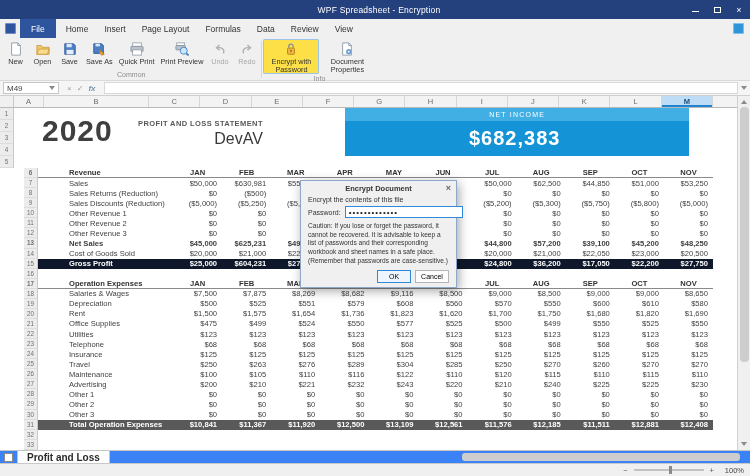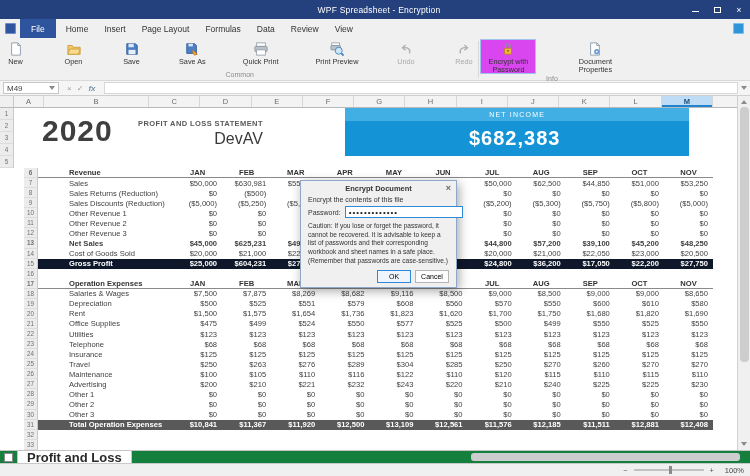--- a/index.html
+++ b/index.html
@@ -18,24 +18,24 @@
   
   .tabbar{height:19px;background:#f0f0f0;display:flex;align-items:stretch;font-size:8.5px;color:#333;flex:0 0 19px;}
   .app-icon{width:11px;height:11px;background:#2f549e;border-radius:2px;margin:4px 4px 4px 5px;box-shadow:inset 0 0 0 1px #6f8cc4;}
   .tab{display:flex;align-items:center;padding:0 8px;cursor:default;}
   .tab.file{background:#2f549e;color:#fff;padding:0 11px;margin-right:2px;}
   .ribbon-opts{margin-left:auto;margin-right:6px;align-self:center;width:11px;height:11px;background:#2e95d8;border-radius:2px;box-shadow:inset 0 0 0 1px #7fc0e8;}
 
   
   .ribbon{height:43px;flex:0 0 43px;background:#f0f0f0;border-bottom:1px solid #d9d9d9;display:flex;align-items:stretch;padding:1px 2px 0 2px;}
   .rgroup{display:flex;flex-direction:column;}
-  .rbuttons{display:flex;flex:1;align-items:stretch;gap:31px;}
+  .rbuttons{display:flex;flex:1;align-items:stretch;}
   .rbtn{display:flex;flex-direction:column;align-items:center;padding:2px 3px 0 3px;min-width:27px;max-width:56px;text-align:center;font-size:7.3px;line-height:1.12;color:#333;border-radius:2px;}
   .rbtn .ricon{height:16px;display:flex;align-items:center;justify-content:center;margin-bottom:1px;}
-  .rbtn.active{background:#d946ef;box-shadow:inset 0 0 0 1px #9cc3ea;}
+  .rbtn.active{background:#fde047;box-shadow:inset 0 0 0 1px #9cc3ea;}
   .rbtn.disabled{color:#a9a9a9;}
   .rgroup-label{font-size:7px;color:#8c8c8c;text-align:center;padding:1px 0 2px 0;}
   .rsep{width:1px;background:#d8d8d8;margin:2px 1px;}
 
   
   .formulabar{height:15px;flex:0 0 15px;background:#f5f5f5;border-bottom:1px solid #cfcfcf;display:flex;align-items:center;padding:1px 3px;gap:3px;font-size:8px;color:#444;}
   .namebox{width:56px;height:12px;background:#fff;border:1px solid #c6c6c6;display:flex;align-items:center;padding:0 3px;}
   .caret-down{width:0;height:0;border-left:3px solid transparent;border-right:3px solid transparent;border-top:4px solid #8a8a8a;margin-left:auto;}
   .fbtns{display:flex;align-items:center;gap:5px;color:#9aa0a6;padding:0 5px;font-size:8px;}
   .fbtns .fx{font-style:italic;font-weight:bold;color:#7d94a8;}
@@ -77,21 +77,21 @@
   .t-gross .lbl,.t-gross .val{background:#0f172a;color:#fff;font-weight:bold;}
   .t-total .lbl,.t-total .val{background:#595959;color:#fff;font-weight:bold;}
 
   .vscroll{width:13px;flex:0 0 13px;background:#f0f0f0;border-left:1px solid #d0d0d0;display:flex;flex-direction:column;align-items:center;padding:2px 0;}
   .tri-up{width:0;height:0;border-left:3px solid transparent;border-right:3px solid transparent;border-bottom:4px solid #8a8a8a;margin:2px 0 3px 0;}
   .tri-dn{width:0;height:0;border-left:3px solid transparent;border-right:3px solid transparent;border-top:4px solid #8a8a8a;margin:3px 0 2px 0;}
   .vthumb{width:9px;height:255px;background:#cdcdcd;border-radius:4px;}
   .vspacer{flex:1;}
 
   
-  .sheettabs{height:13px;flex:0 0 13px;background:#15803d;border-top:1px solid #c4c4c4;display:flex;align-items:stretch;font-size:13px;}
+  .sheettabs{height:13px;flex:0 0 13px;background:#3b82f6;border-top:1px solid #c4c4c4;display:flex;align-items:stretch;font-size:10px;}
   .sheet-list-icon{width:9px;height:9px;align-self:center;margin:0 4px 0 4px;border:1px solid #8a8a8a;background:linear-gradient(#fff 0 0) padding-box, #8a8a8a;box-shadow:inset 0 0 0 1px #fff;}
   .stab{background:#fff;padding:0 9px;display:flex;align-items:center;font-weight:bold;color:#2a2a2a;border-left:1px solid #c4c4c4;border-right:1px solid #c4c4c4;}
   .hscroll{flex:1;position:relative;margin:2px 4px;}
   .hthumb{position:absolute;left:55%;right:1%;top:0;bottom:0;background:#cdcdcd;border-radius:3px;}
 
   
   .statusbar{height:13px;flex:0 0 13px;background:#f0f0f0;border-top:1px solid #c9c9c9;display:flex;align-items:center;justify-content:flex-end;padding:0 6px;gap:6px;font-size:7.5px;color:#555;}
   .zoomslider{width:70px;height:2px;background:#c2c2c2;position:relative;}
   .zthumb{position:absolute;left:50%;top:-3px;width:3px;height:8px;background:#8a8a8a;}
   .zoompct{width:24px;text-align:right;color:#444;}

